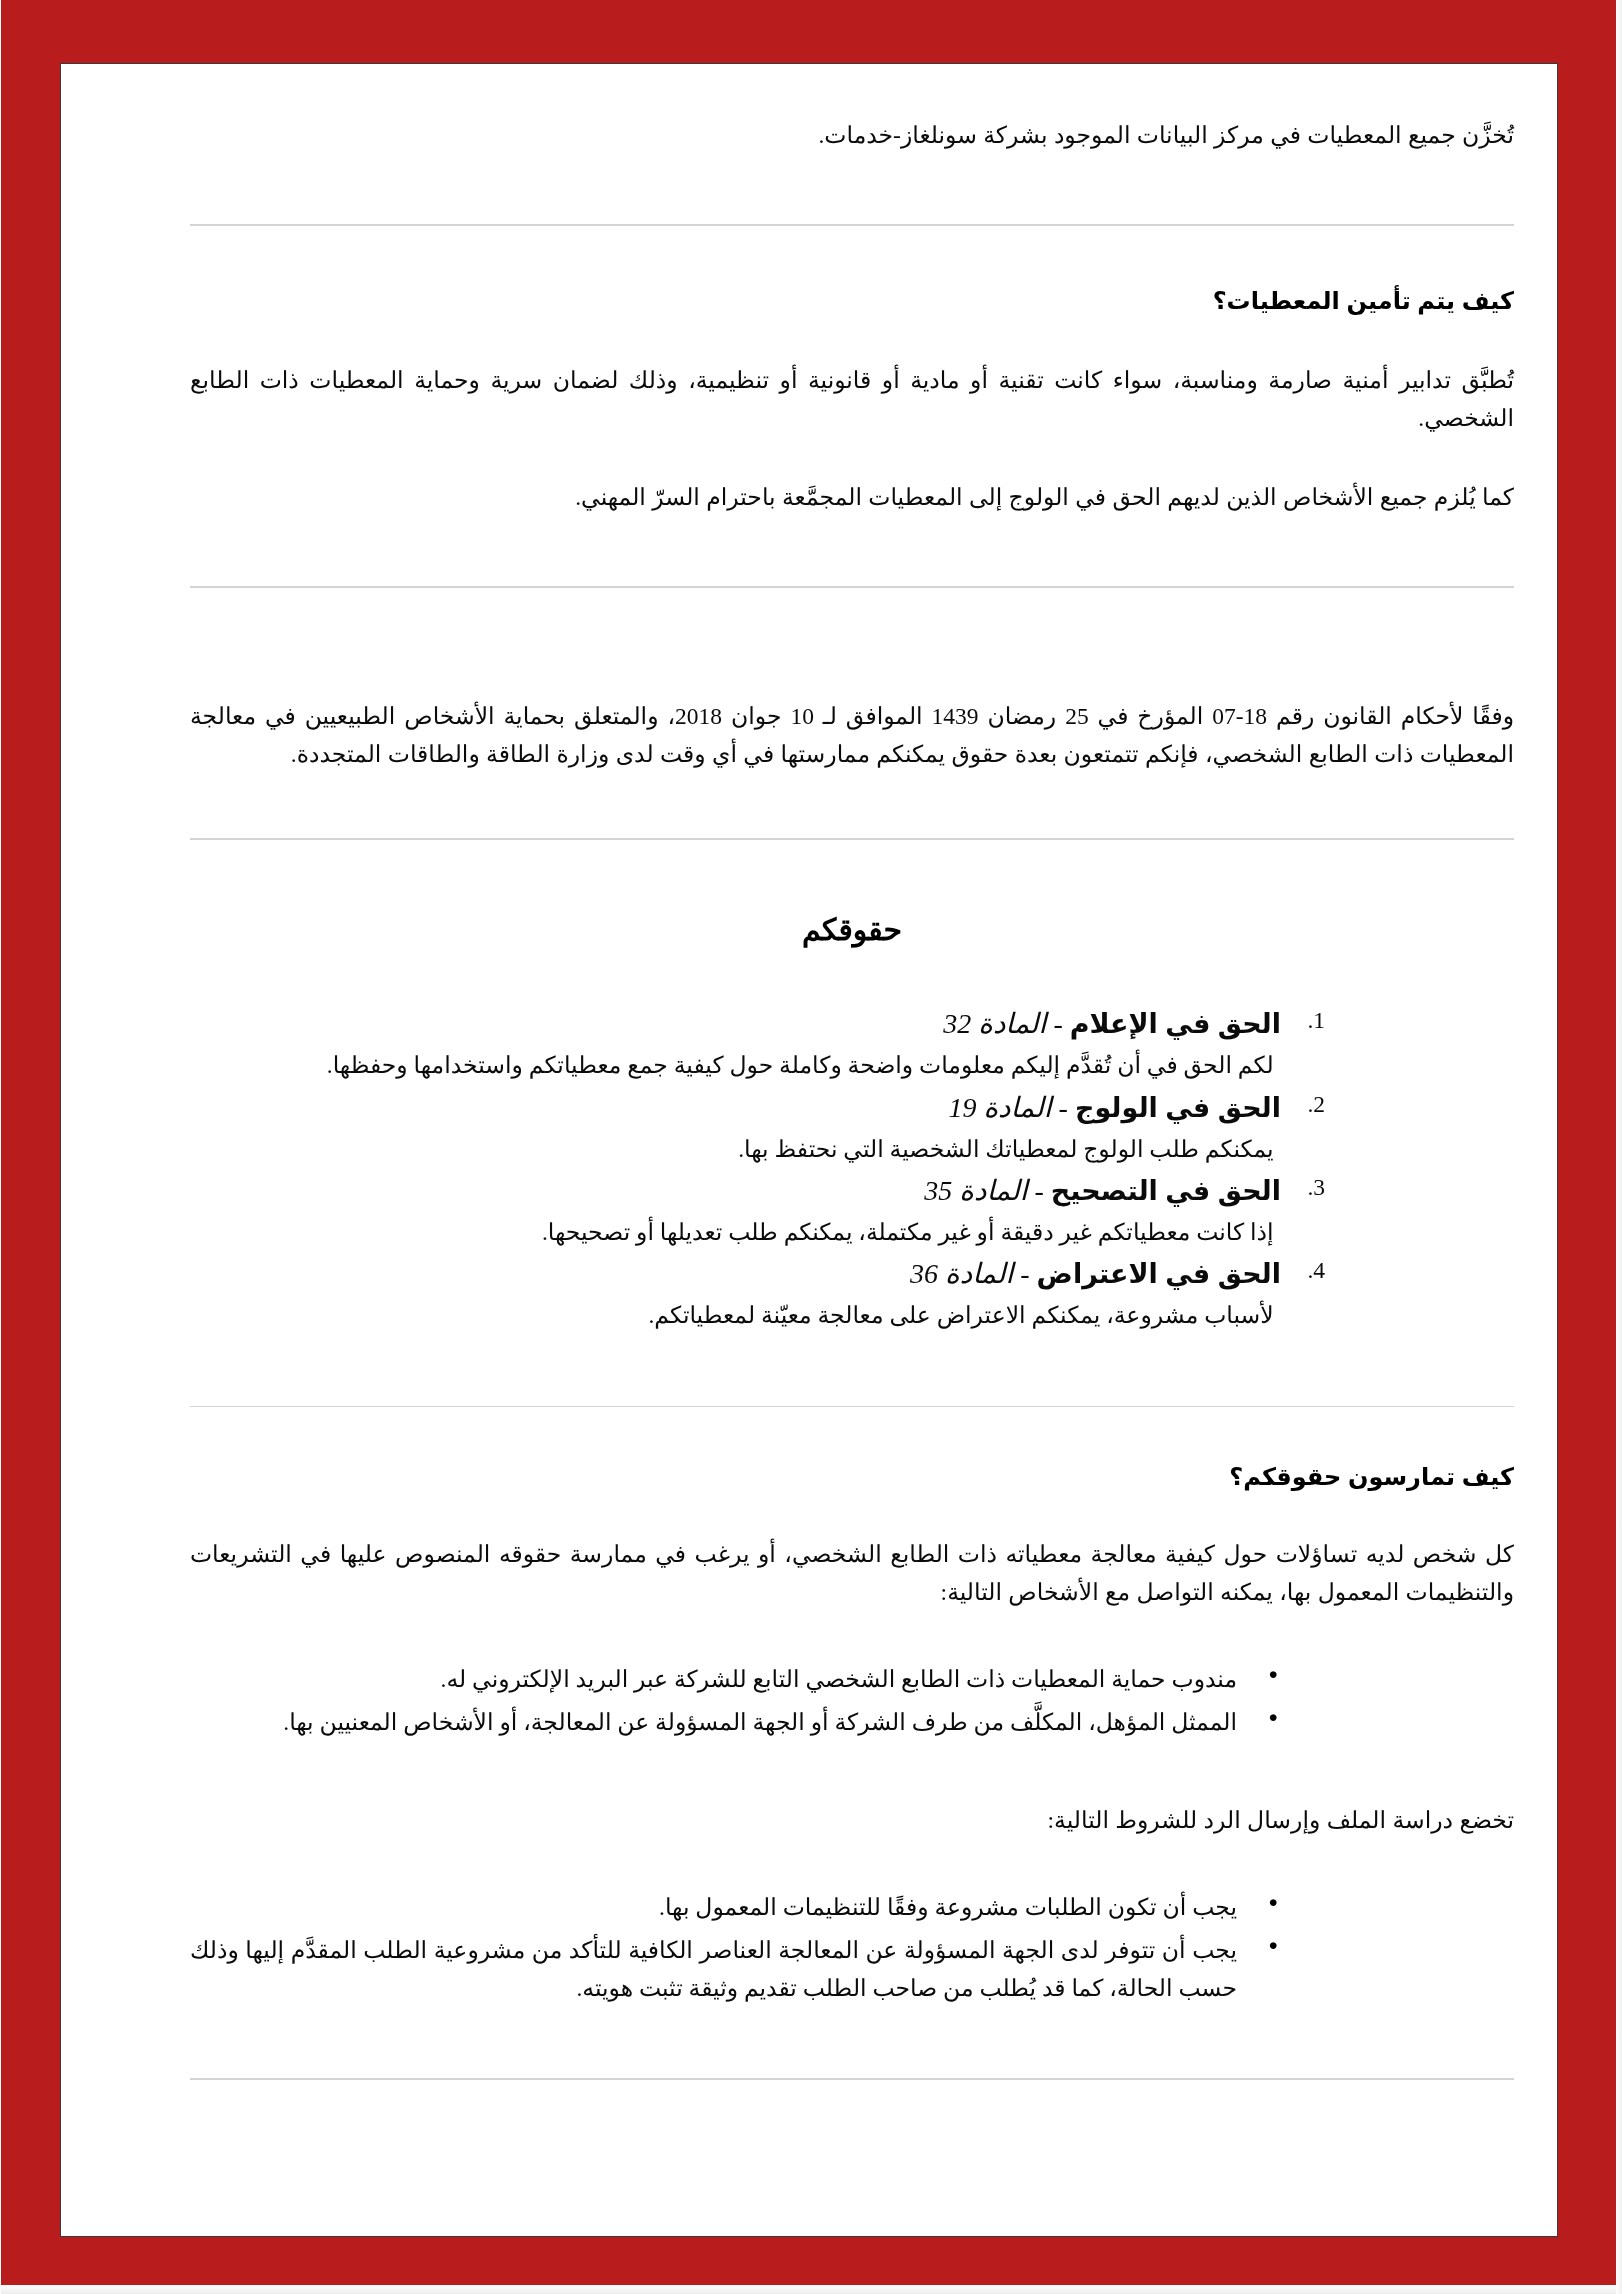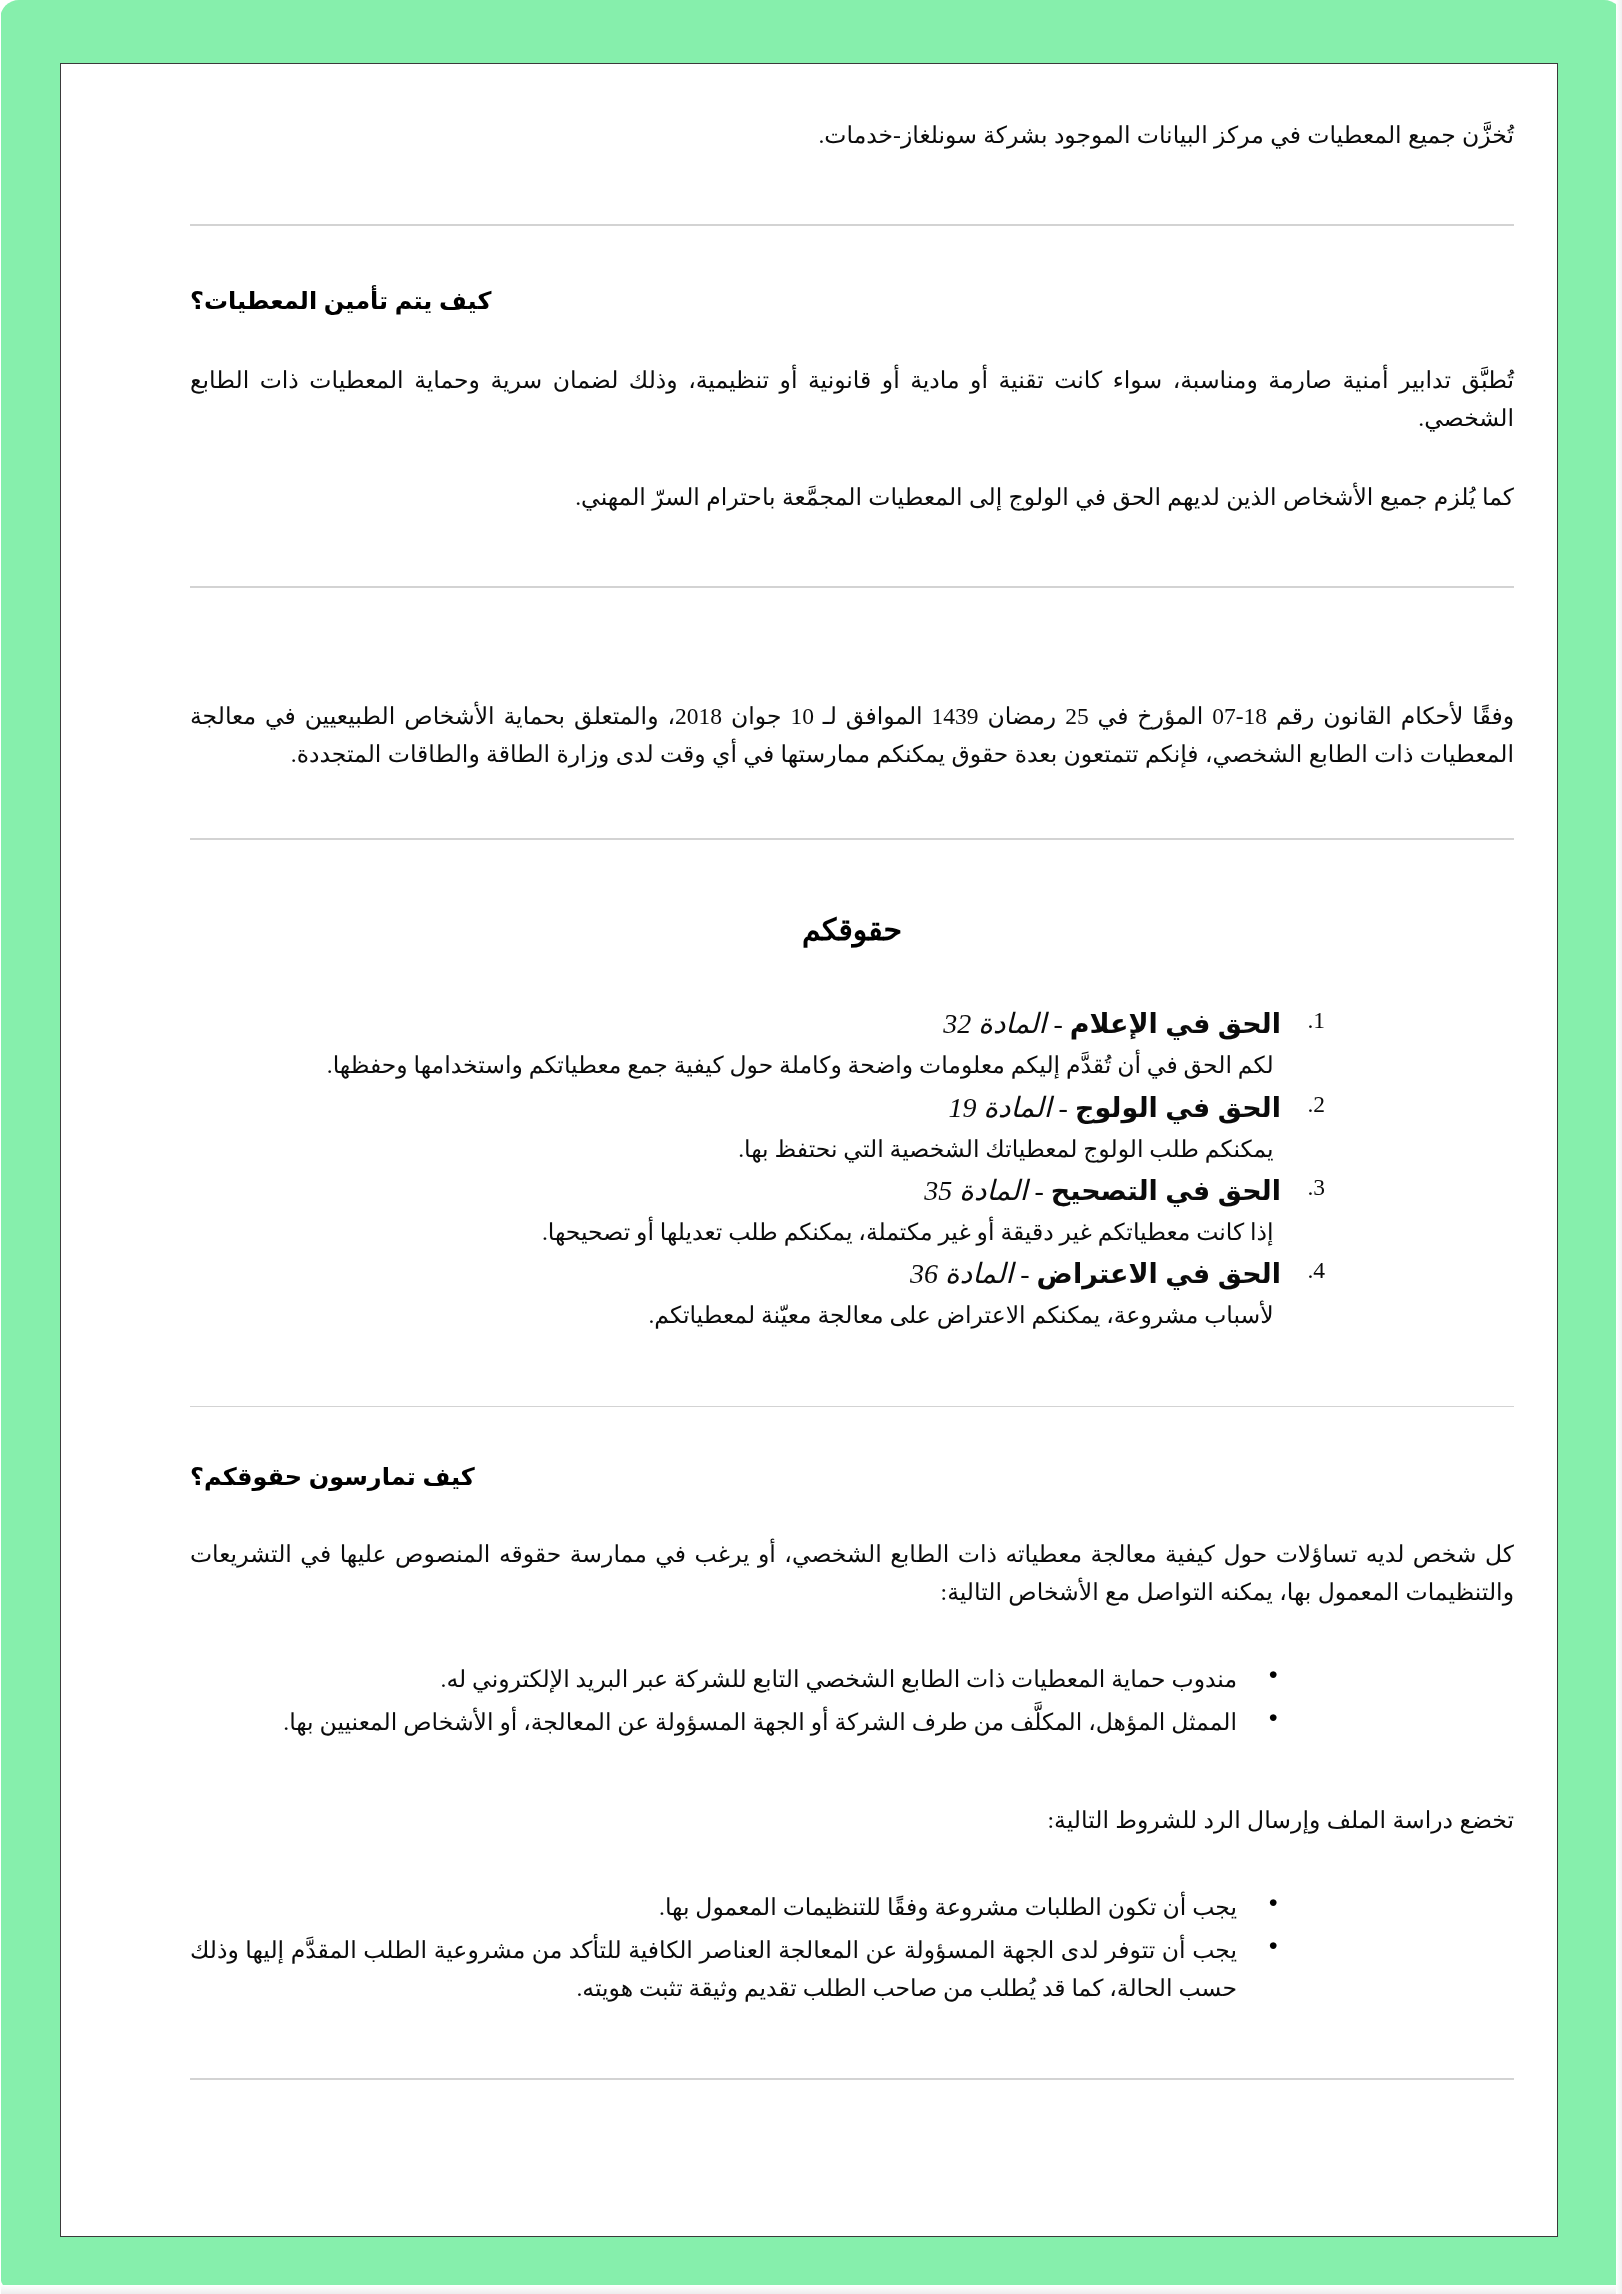--- a/index.html
+++ b/index.html
@@ -14,22 +14,21 @@
     font-family: "Liberation Serif", "DejaVu Serif", serif;
     -webkit-font-smoothing: antialiased;
     position: relative;
     overflow: hidden;
   }
 
   
   .canvas {
     position: absolute;
     inset: 0;
-    background: #86efac;
-    border-radius: 19px;
+    background: #b91c1c;
   }
   .canvas::after {
     content: "";
     position: absolute;
     right: 0;
     top: 0;
     bottom: 0;
     width: 7.4px;
     background: linear-gradient(to left, #ededed 0%, #f7f7f7 55%, #ffffff 100%);
   }
@@ -76,21 +75,21 @@
     word-spacing: 0.5px;
   }
 
   .sec-head {
     font-family: "Liberation Sans", "DejaVu Sans", sans-serif;
     font-weight: bold;
     font-size: 24px;
     color: #000000;
     margin: 0;
     line-height: 1.35;
-    text-align: left;
+    text-align: right;
   }
 
   .big-head {
     font-family: Liberation Sans, sans-serif;
     font-weight: bold;
     font-size: 30px;
     color: #000000;
     margin: 16px;
     line-height: 1.3;
     text-align: center;

